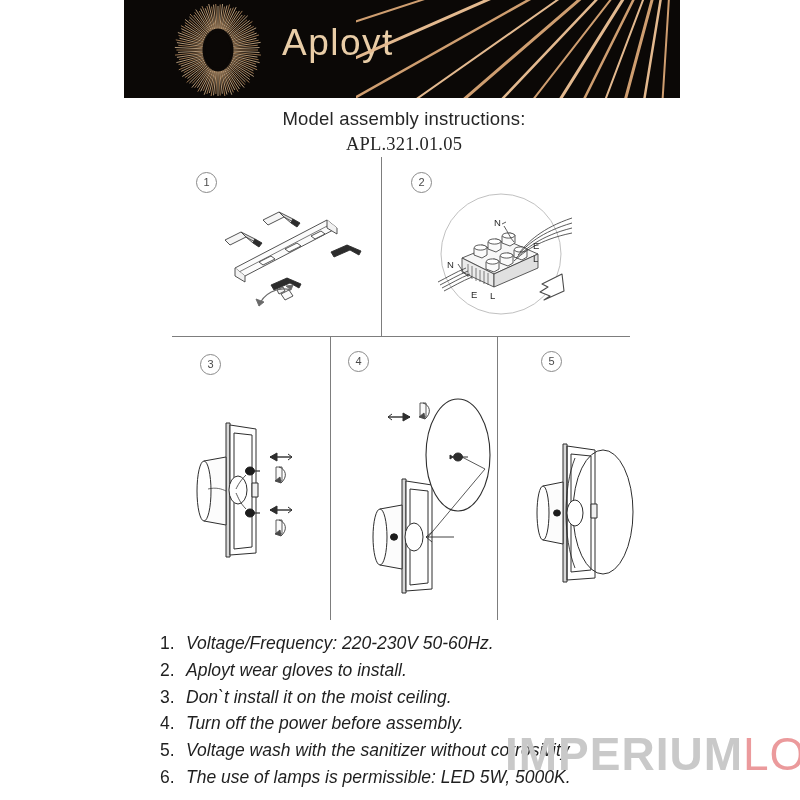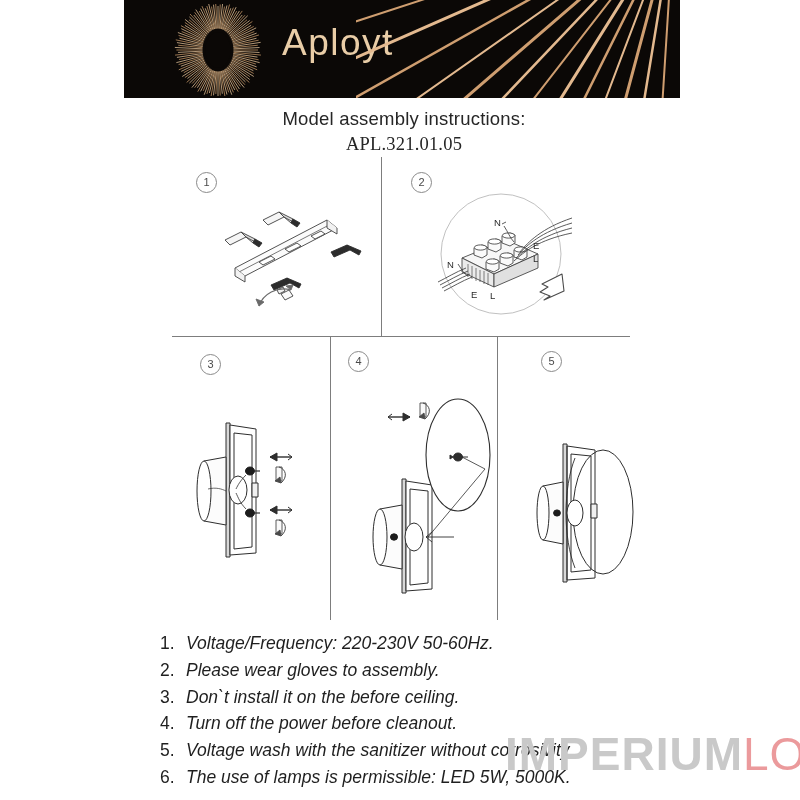--- a/index.html
+++ b/index.html
@@ -447,29 +447,29 @@
     </svg>
   </div>
 
   <div class="instructions">
     <div class="ins-row">
       <span class="ins-n">1.</span>
       <span class="ins-t">Voltage/Frequency: 220-230V 50-60Hz.</span>
     </div>
     <div class="ins-row">
       <span class="ins-n">2.</span>
-      <span class="ins-t">Please wear gloves to assembly.</span>
+      <span class="ins-t">Aployt wear gloves to install.</span>
     </div>
     <div class="ins-row">
       <span class="ins-n">3.</span>
-      <span class="ins-t">Don`t install it on the before ceiling.</span>
+      <span class="ins-t">Don`t install it on the moist ceiling.</span>
     </div>
     <div class="ins-row">
       <span class="ins-n">4.</span>
-      <span class="ins-t">Turn off the power before cleanout.</span>
+      <span class="ins-t">Turn off the power before assembly.</span>
     </div>
     <div class="ins-row">
       <span class="ins-n">5.</span>
       <span class="ins-t">Voltage wash with the sanitizer without corrosivity.</span>
     </div>
     <div class="ins-row">
       <span class="ins-n">6.</span>
       <span class="ins-t">The use of lamps is permissible: LED 5W, 5000K.</span>
     </div>
   </div>

